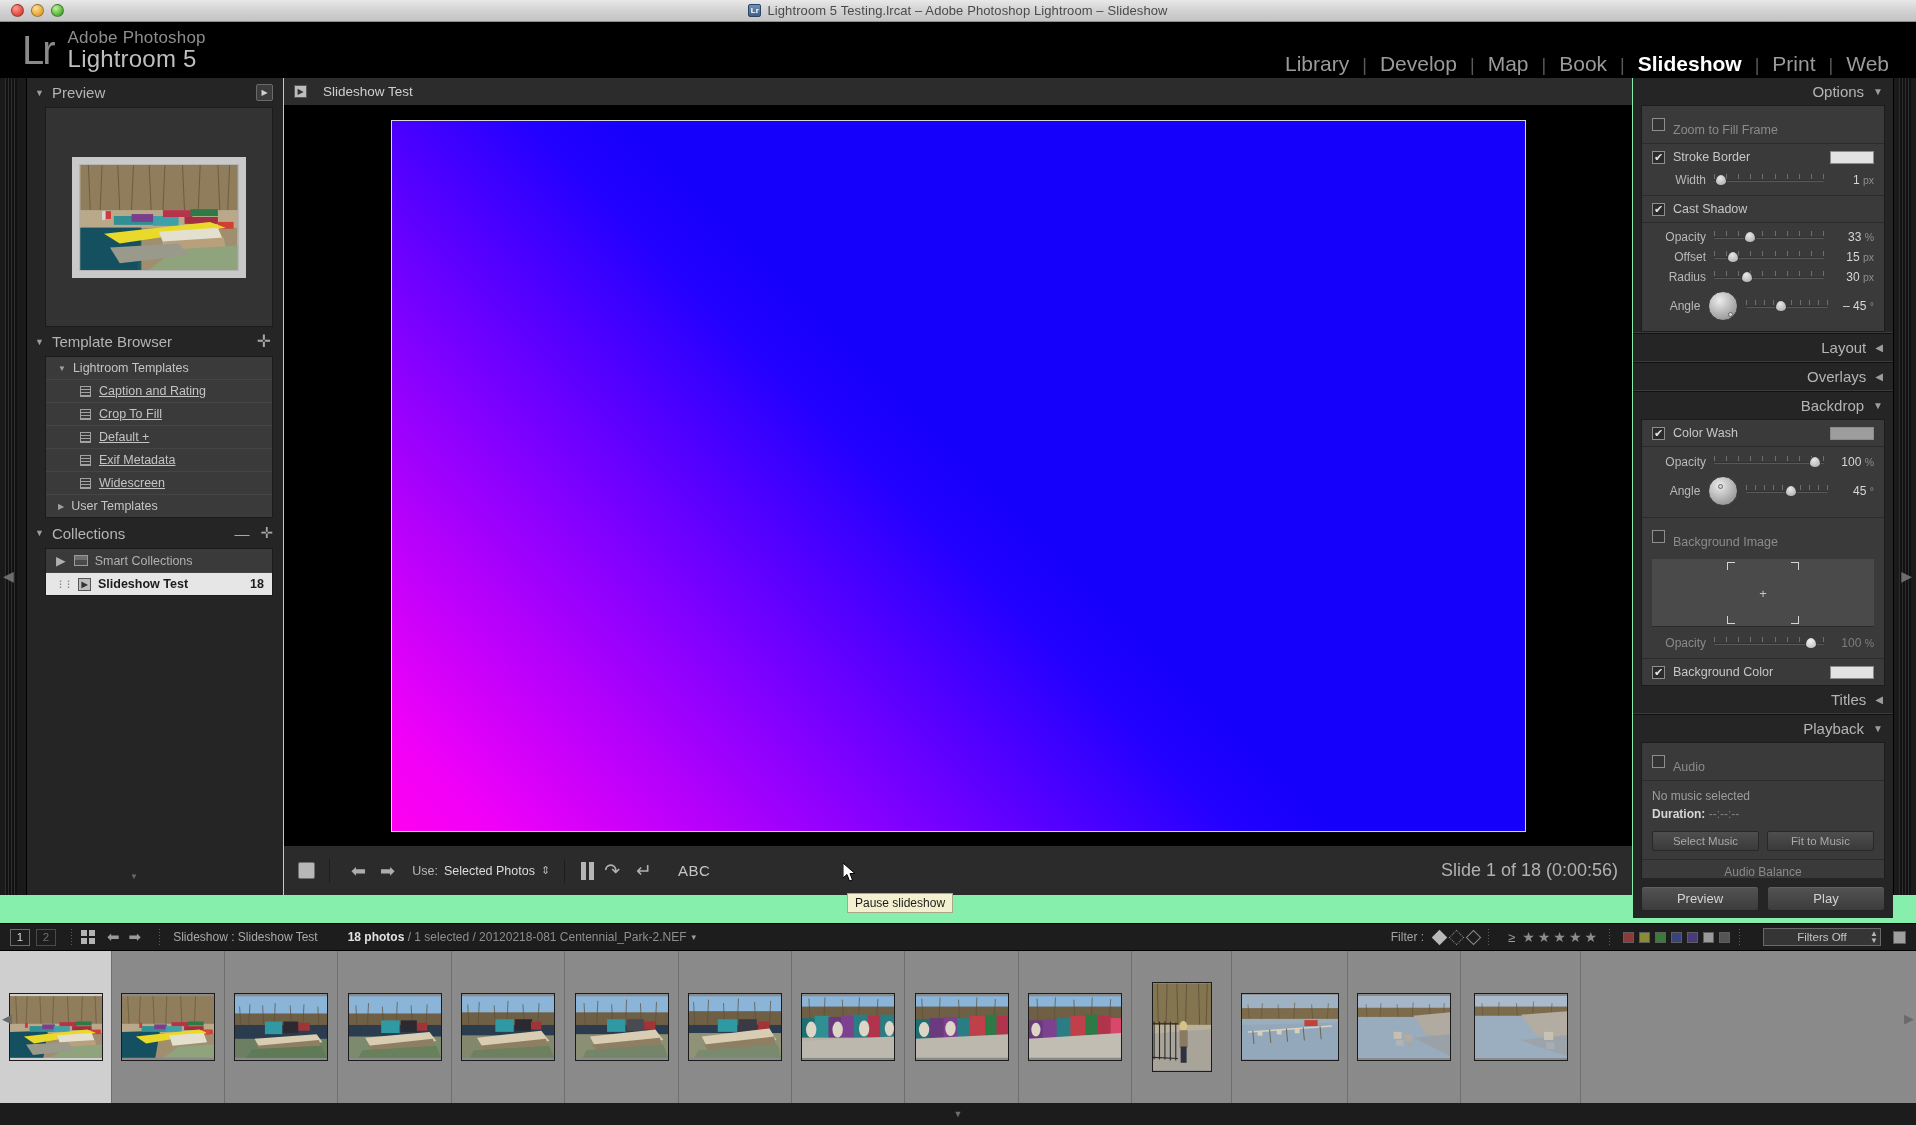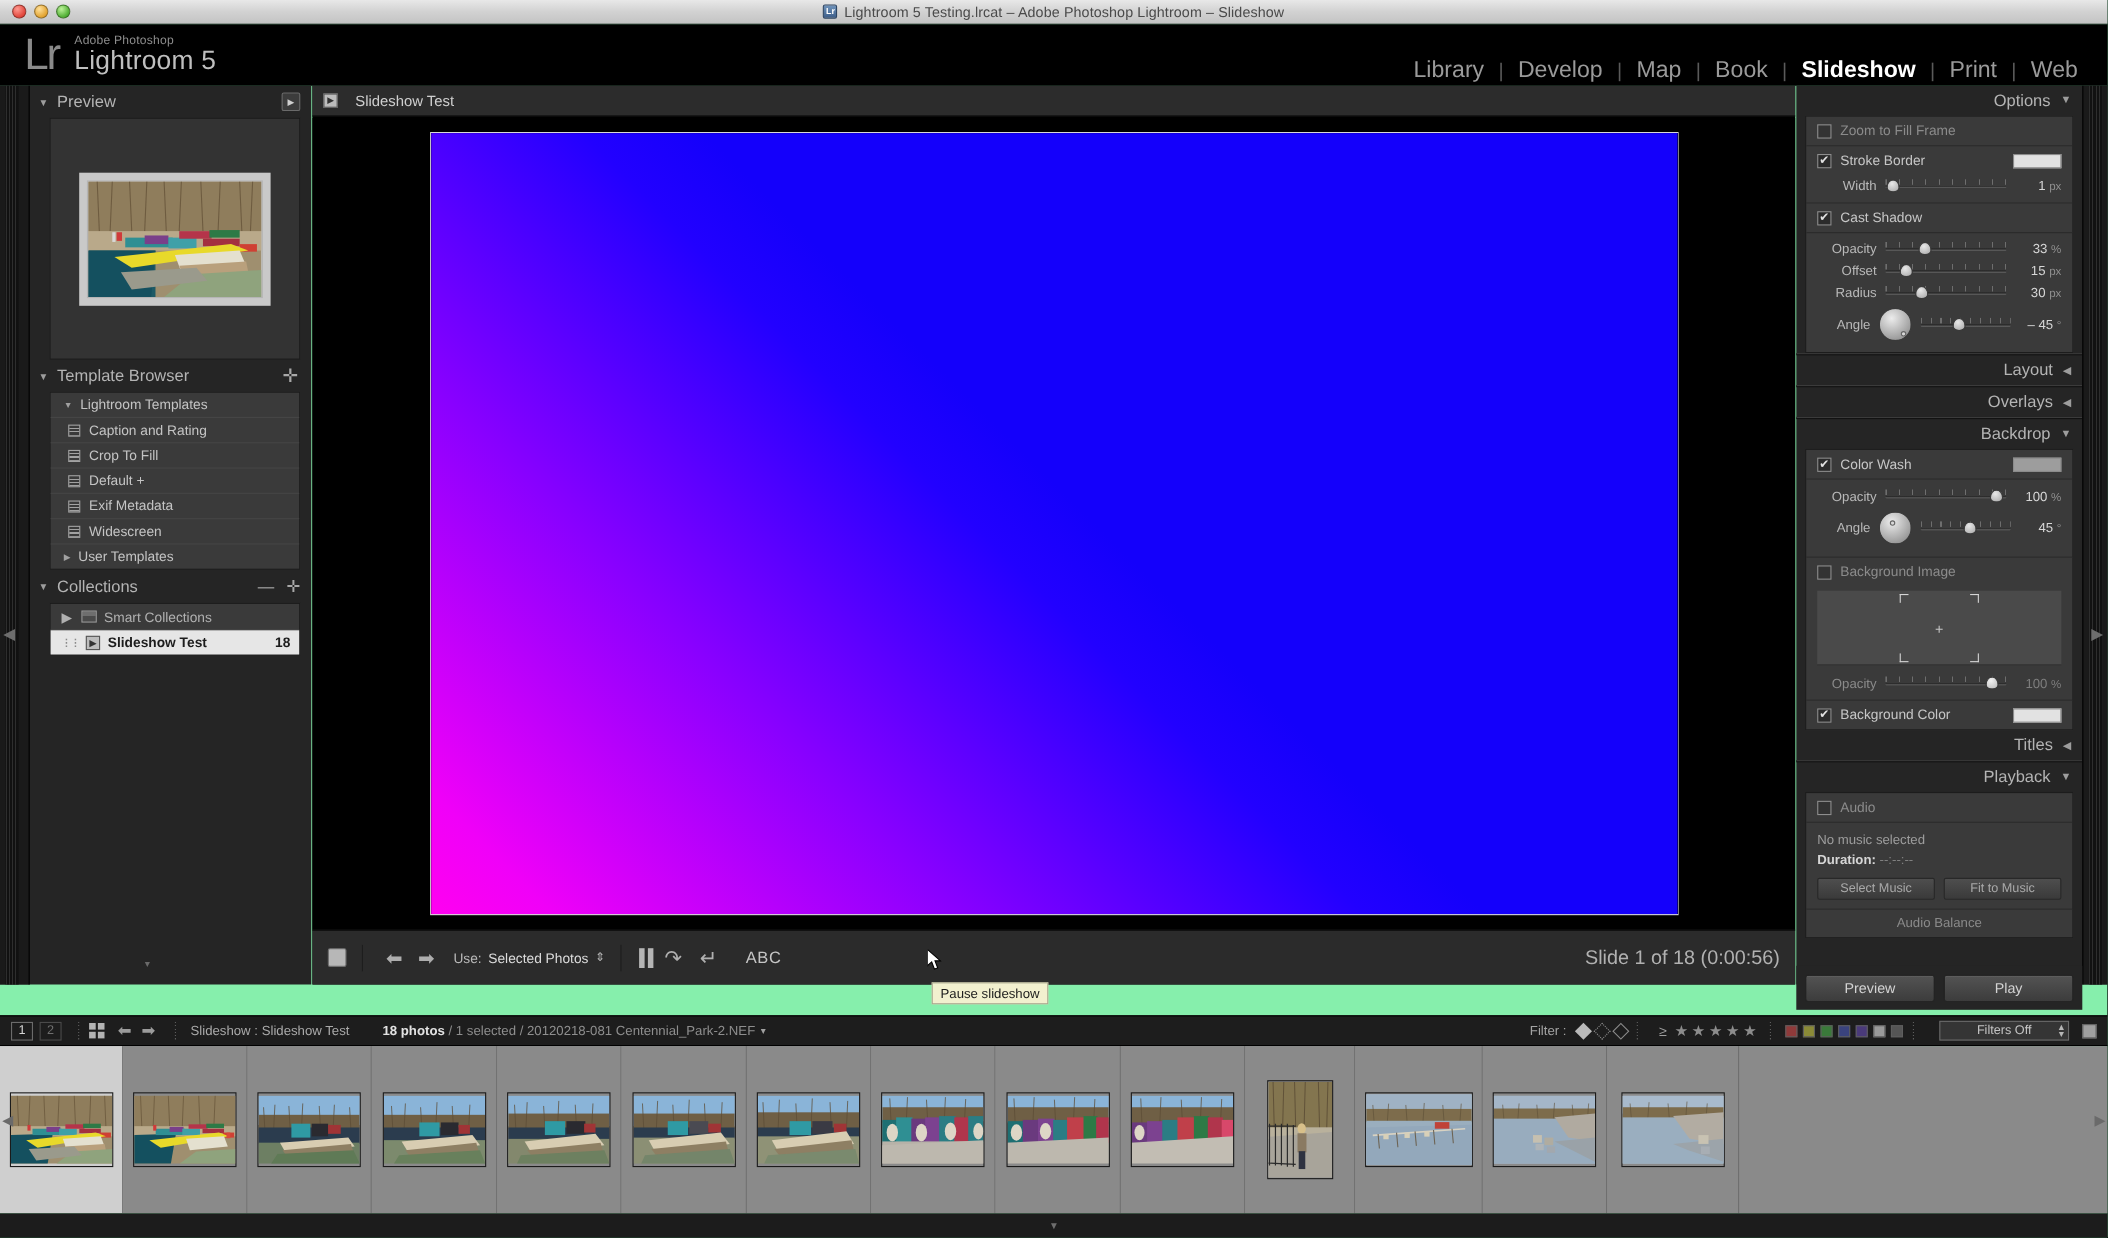--- a/index.html
+++ b/index.html
@@ -40,21 +40,21 @@
   
   .idbar {
     position: absolute; left: 0; top: 22px; width: 1916px; height: 56px;
     background: #000; display: flex; align-items: center;
   }
   .lr-logo {
     margin-left: 22px; color: #8a8a8a; font-size: 40px; line-height: 40px;
     font-family: "Liberation Sans", sans-serif; letter-spacing: -2px;
   }
   .lr-words { margin-left: 14px; line-height: 1; }
-  .lr-words .small { font-size: 11px; color: #8d8d8d; letter-spacing: .2px; display:block; margin-bottom: 1px;}
+  .lr-words .small { font-size: 17px; color: #8d8d8d; letter-spacing: .2px; display:block; margin-bottom: 1px;}
   .lr-words .big   { font-size: 24px; color: #bfbfbf; letter-spacing: .2px; display:block; }
 
   .modules {
     position: absolute; right: 14px; top: 30px;
     display: flex; align-items: baseline; font-size: 21px; gap: 0;
   }
   .modules .m { color: #9a9a9a; padding: 0 13px; cursor: pointer; text-align: right; }
   .modules .m.active { color: #fff; font-weight: bold; }
   .modules .sep { color: #5a5a5a; font-size: 18px; }
 
@@ -106,21 +106,21 @@
   .plus { color: #a8a8a8; font-size: 17px; line-height: 14px; }
   .tb-box {
     margin: 0 10px 0 18px; background: #3a3a3a; border: 1px solid #1b1b1b;
   }
   .tb-row {
     font-size: 12.5px; color: #c4c4c4; padding: 4px 6px;
     border-bottom: 1px solid #454545; display: flex; align-items: center;
   }
   .tb-row:last-child { border-bottom: none; }
   .tb-row.grp { padding-left: 12px; }
-  .tb-row.item { padding-left: 16px; }
+  .tb-row.item { padding-left: 34px; text-decoration: underline; }
   .tb-row .tri-sm { font-size: 8px; color: #a0a0a0; margin-right: 7px; }
   .tpl-icon {
     display: inline-block; width: 11px; height: 11px; margin-right: 8px;
     border: 1px solid #a2a2a2;
     background:
       linear-gradient(to bottom, transparent 2px, #a2a2a2 2px 3px, transparent 3px 5px, #a2a2a2 5px 6px, transparent 6px 8px, #a2a2a2 8px 9px, transparent 9px);
   }
 
   .coll-head { justify-content: space-between; padding-right: 10px; }
   .coll-ctl { color: #a8a8a8; font-size: 15px; display: flex; gap: 11px; align-items: center; }
@@ -185,21 +185,21 @@
     border-bottom: 1px solid #2b2b2b;
   }
   .grp-row:last-child { border-bottom: none; }
   .cb {
     width: 13px; height: 13px; border: 1px solid #8e8e8e; background: #2b2b2b;
     margin-right: 8px; display: inline-flex; align-items: center; justify-content: center;
     color: #e2e2e2; font-size: 11px; line-height: 1;
   }
   .cb.off { color: transparent; background: #333; }
   .lbl { font-size: 12.5px; color: #c6c6c6; }
-  .lbl.dim { color: #8b8b8b; }
+  .lbl.dim { color: #8b8b8b; margin-top: 11px; }
   .swatch {
     margin-left: auto; width: 44px; height: 13px; border: 1px solid #8b8b8b;
     background: #e2e2e2;
   }
   .swatch.gray { background: #9d9d9d; }
 
   .slider-row {
     display: flex; align-items: center; padding: 3px 10px; gap: 8px;
   }
   .slider-row .name {

